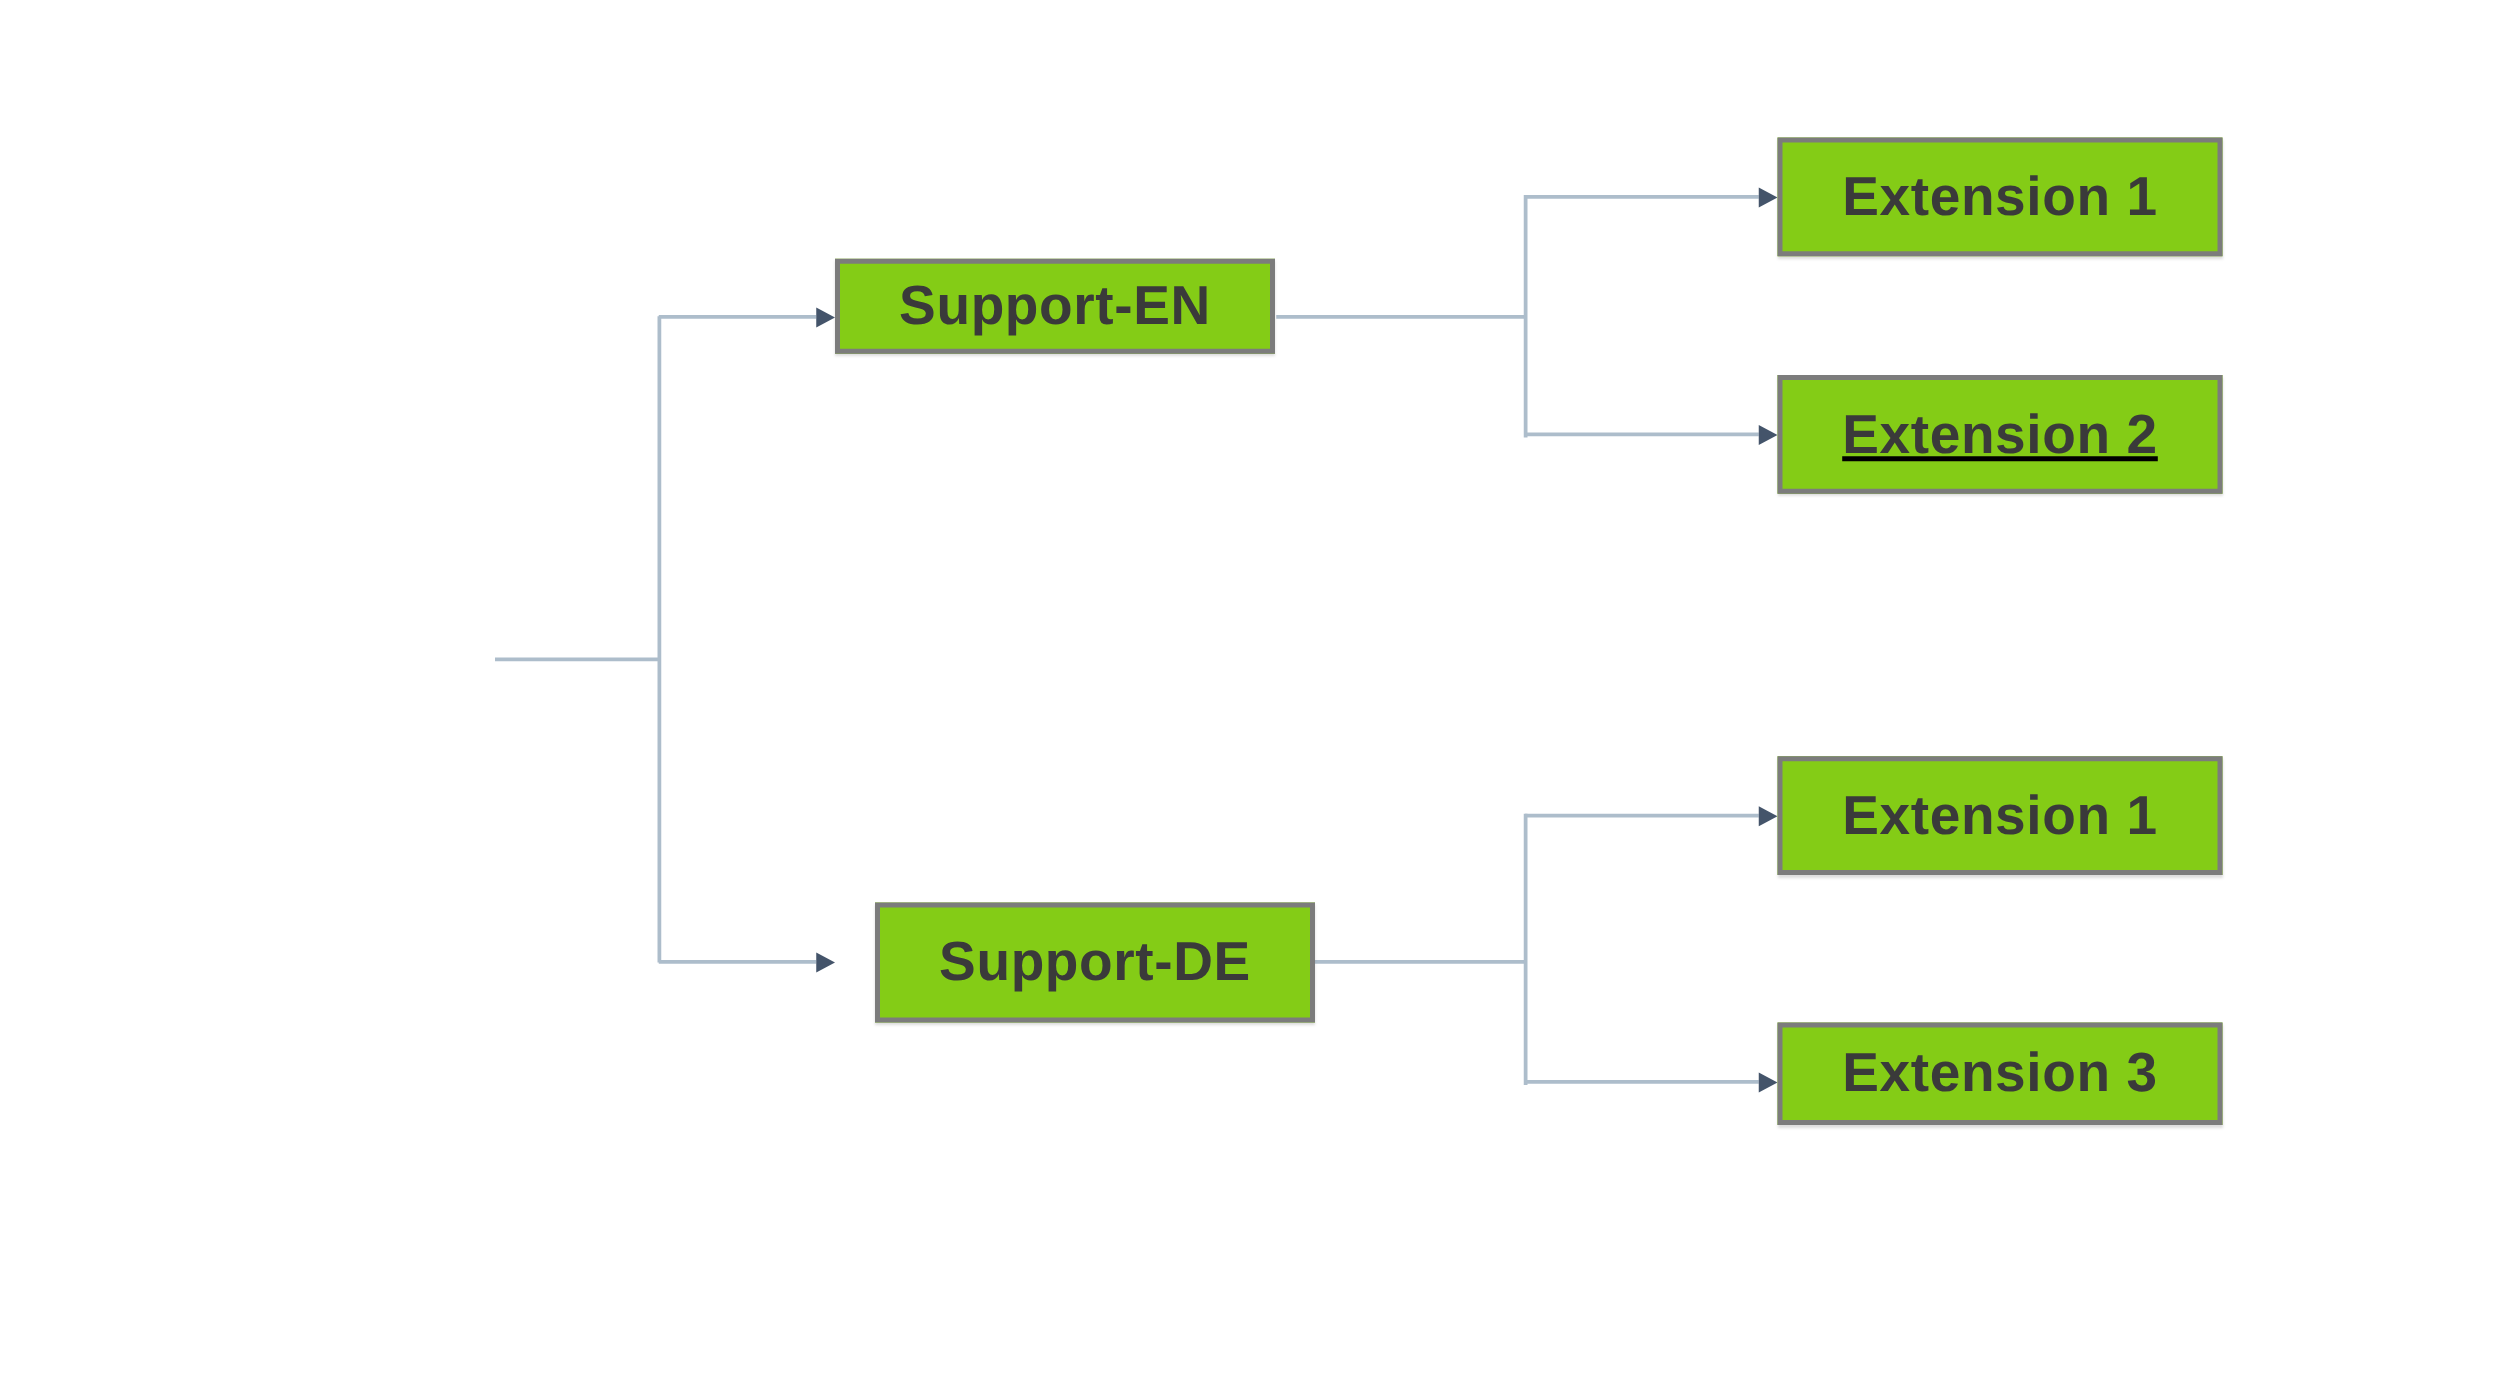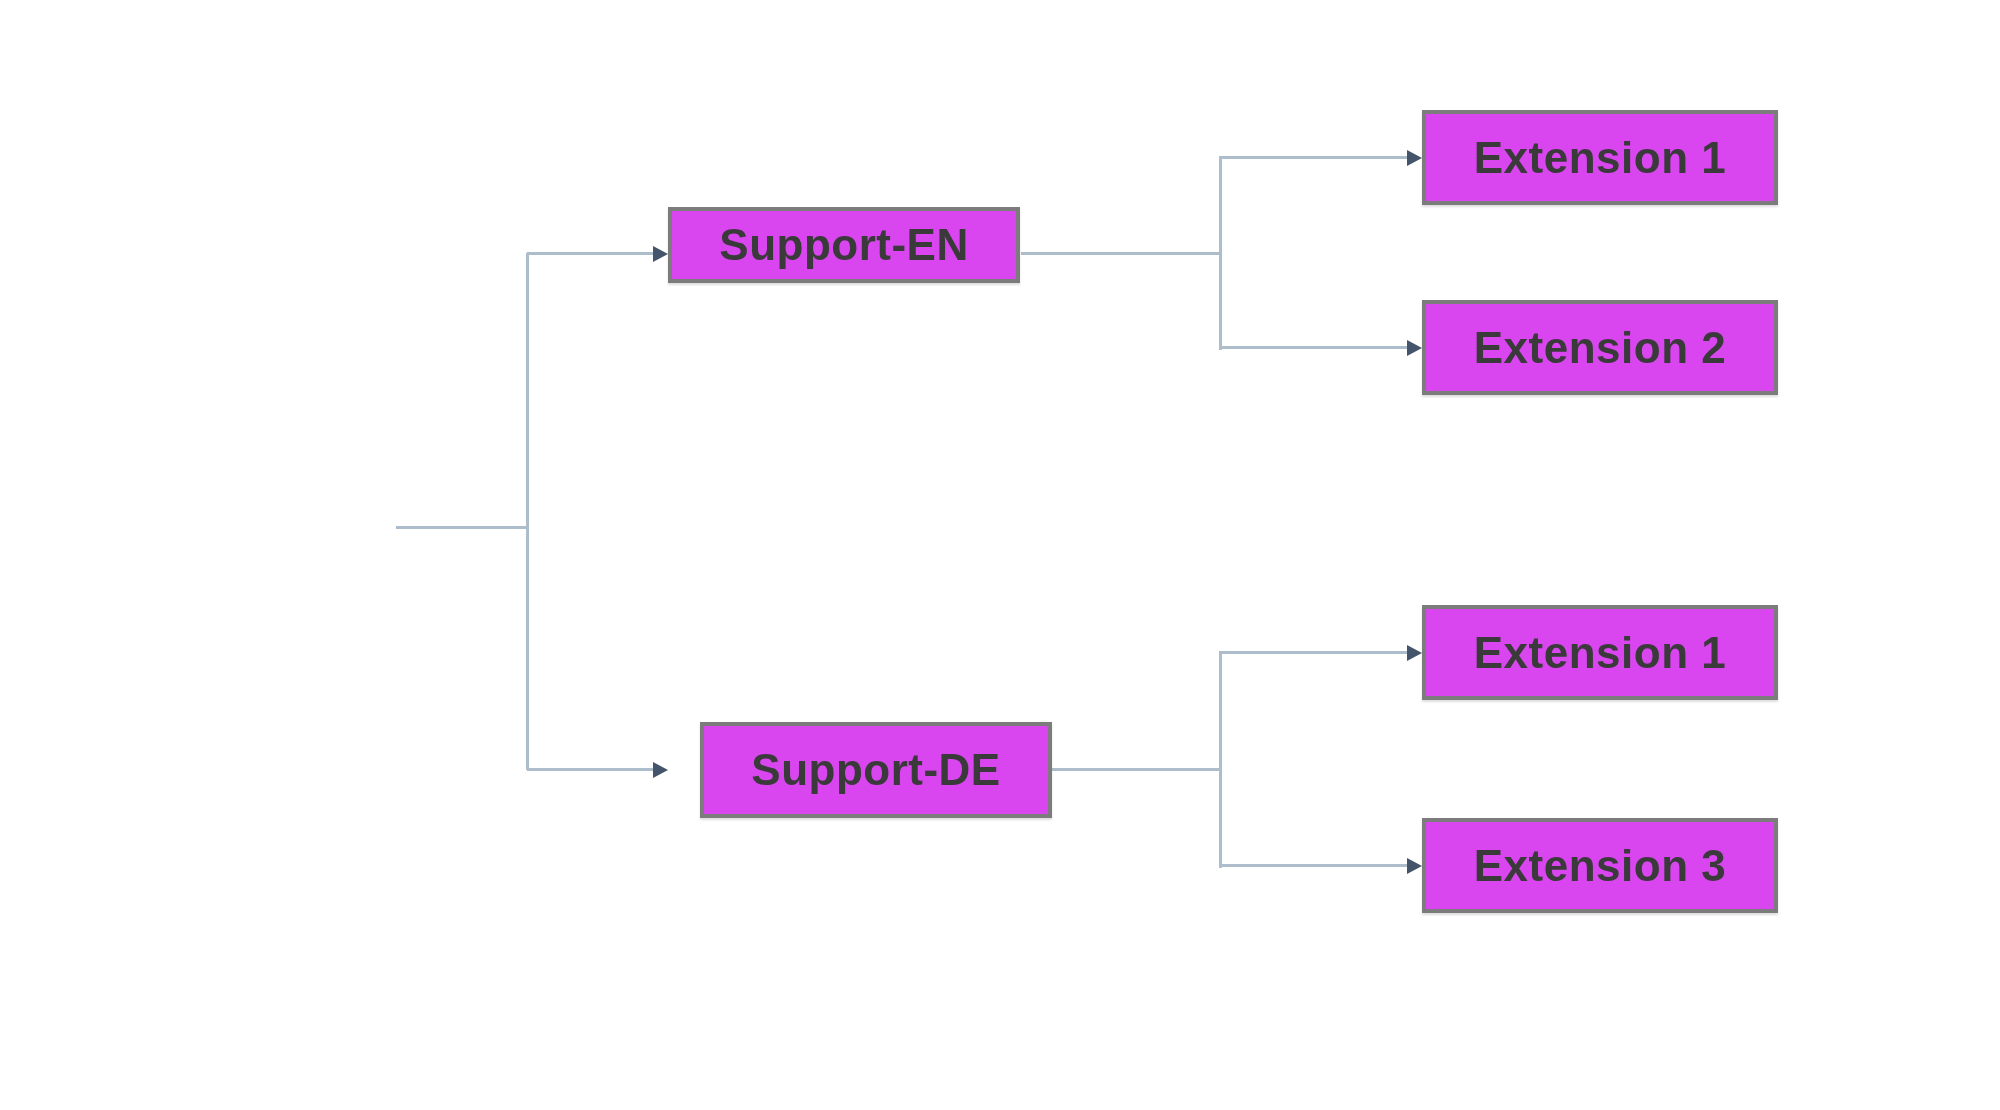--- a/index.html
+++ b/index.html
@@ -10,21 +10,21 @@
   .canvas {
     position: relative;
     width: 2000px;
     height: 1110px;
     background: #ffffff;
     overflow: hidden;
     font-family: "Liberation Sans", "DejaVu Sans", sans-serif;
   }
   .node {
     position: absolute;
-    background: #d946ef;
+    background: #84cc16;
     border: 4px solid #7c7c7c;
     box-shadow: 0 2px 2px rgba(120,120,120,0.25);
     display: flex;
     align-items: center;
     justify-content: center;
     box-sizing: border-box;
   }
   .node .label {
     font-size: 44px;
     font-weight: 700;
@@ -37,23 +37,23 @@
     text-decoration-style: wavy;
     text-decoration-color: #d0443c;
     text-decoration-thickness: 3px;
     text-underline-offset: 7px;
   }
   
   .n-announcement { left: 40px;   top: 478px; width: 356px; height: 100px; }
   .n-support-en   { left: 668px;  top: 207px; width: 352px; height: 76px;  }
   .n-support-de   { left: 668px;  top: 722px; width: 352px; height: 96px; margin-left: 32px;  }
   .n-ext1-en      { left: 1422px; top: 110px; width: 356px; height: 95px;  }
-  .n-ext2-en      { left: 1422px; top: 300px; width: 356px; height: 95px;  }
+  .n-ext2-en      { left: 1422px; top: 300px; width: 356px; height: 95px; text-decoration: underline;  }
   .n-ext1-de      { left: 1422px; top: 605px; width: 356px; height: 95px;  }
-  .n-ext3-de      { left: 1422px; top: 818px; width: 356px; height: 95px;  }
+  .n-ext3-de      { left: 1422px; top: 818px; width: 356px; height: 82px;  }
 
   
   .h-line, .v-line {
     position: absolute;
     background: #adbdcb;
   }
   .h-line { height: 3px; }
   .v-line { width: 3px; }
 
   .arrow-right {

